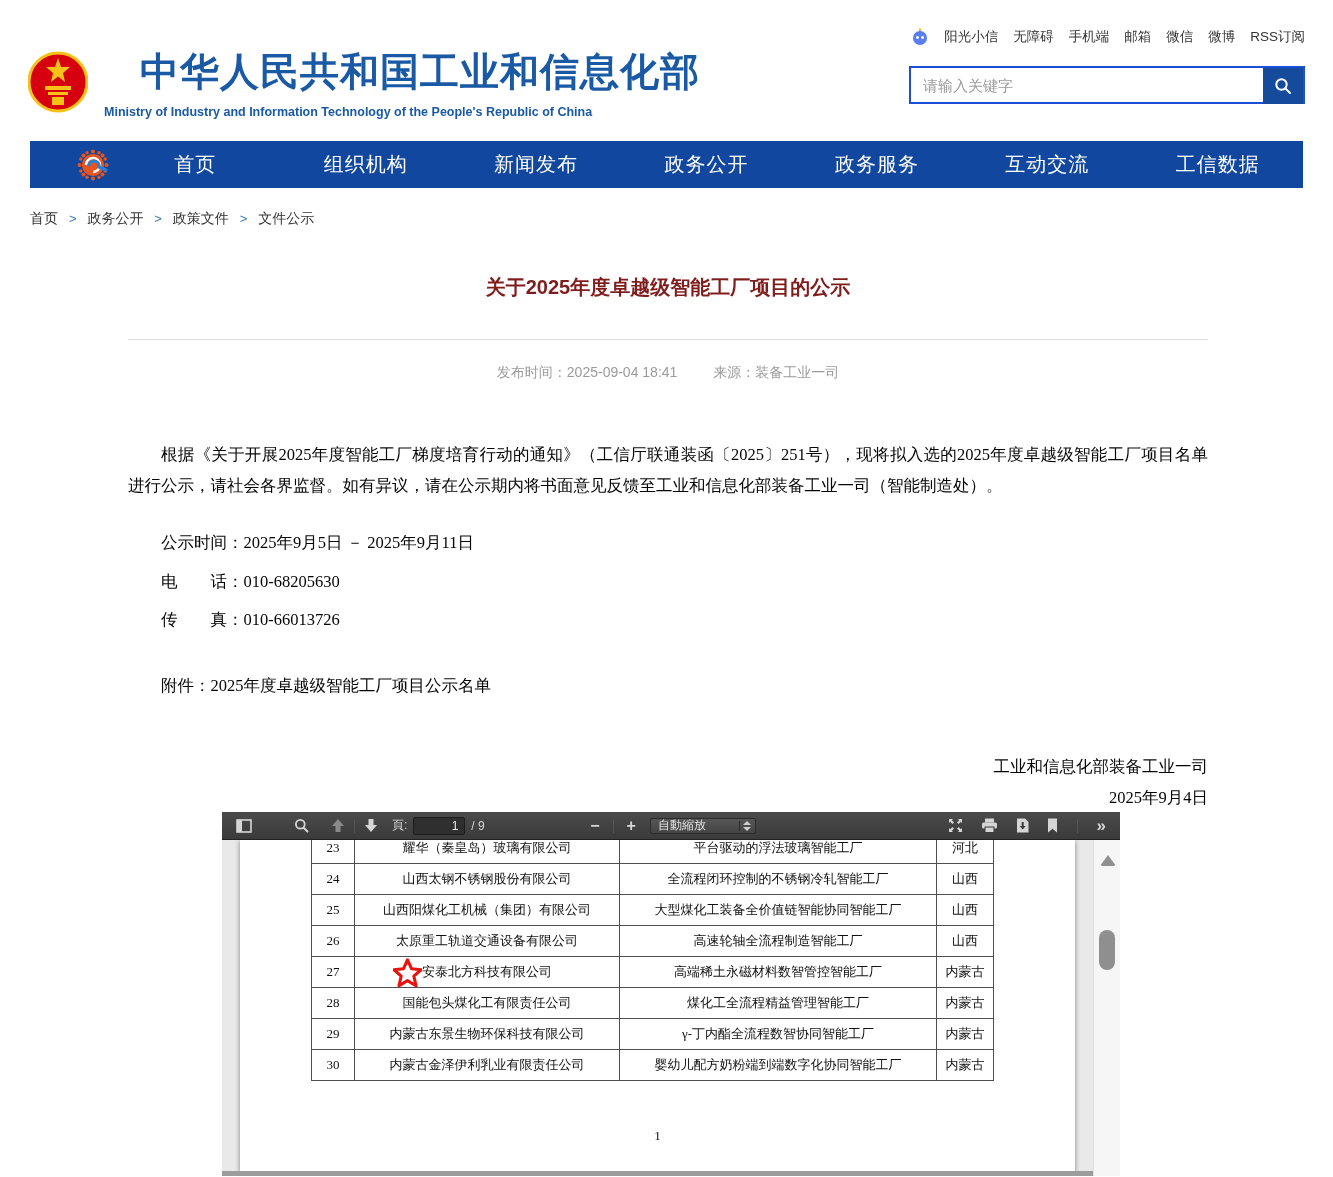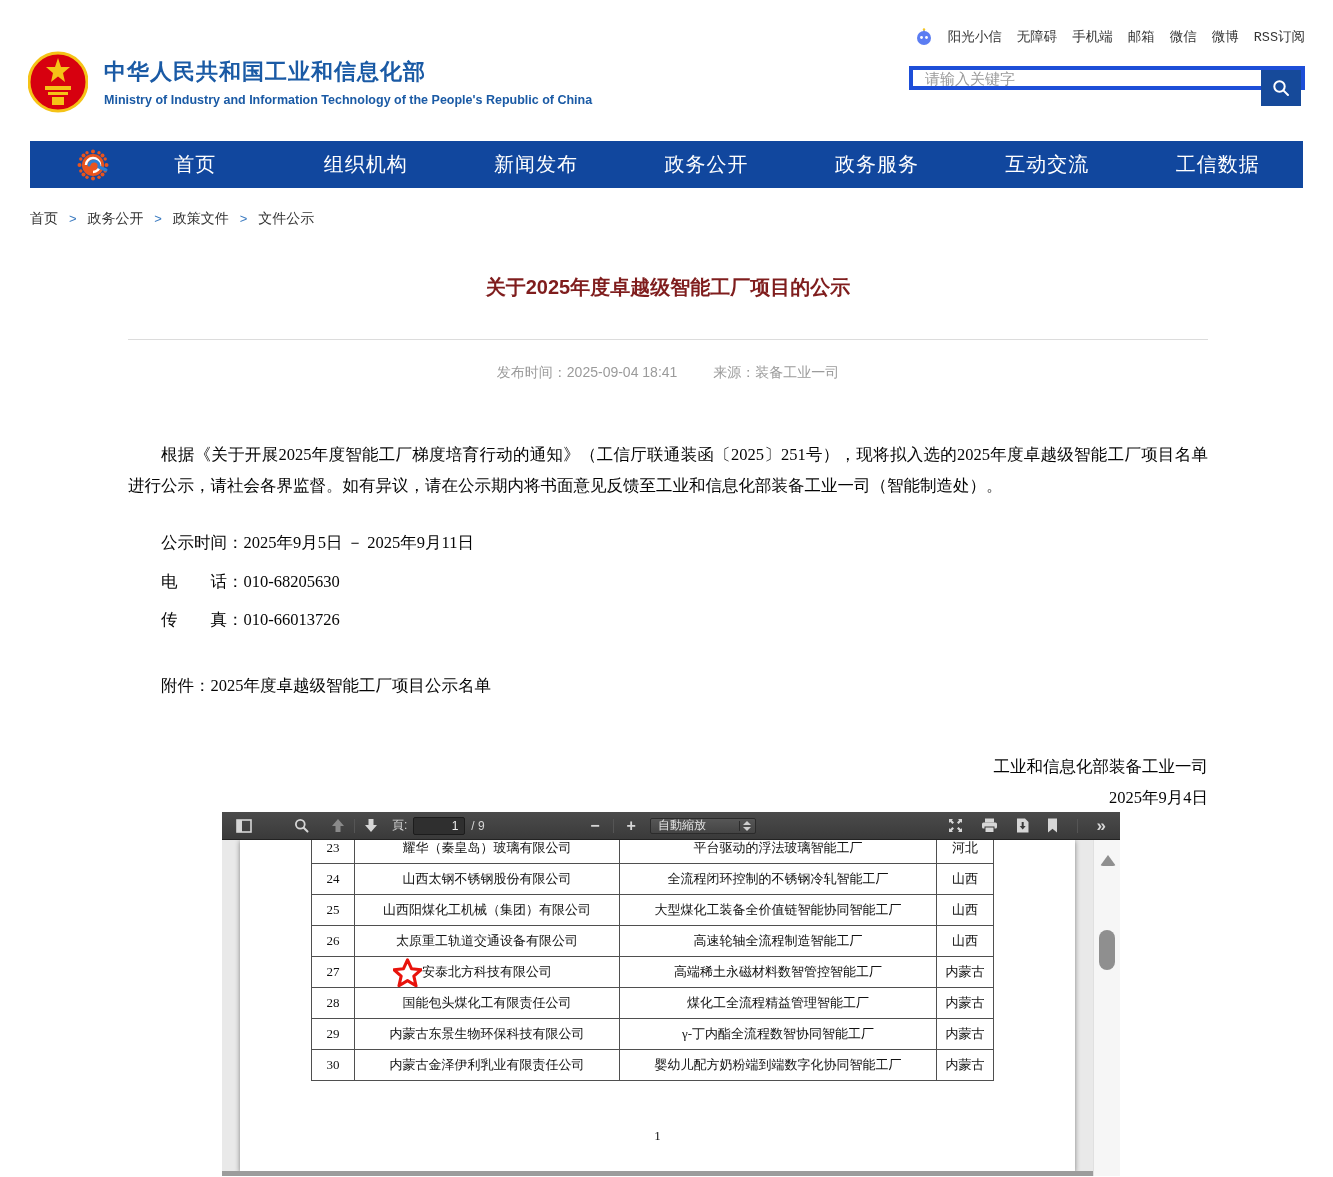--- a/index.html
+++ b/index.html
@@ -4,28 +4,28 @@
 <style>
   * { margin:0; padding:0; box-sizing:border-box; }
   html,body { width:1333px; height:1177px; overflow:hidden; background:#fff;
               font-family:"Liberation Sans","DejaVu Sans",sans-serif; }
   body { position:relative; }
 
   
   .site-header { height:141px; padding:0 28px; display:flex; justify-content:space-between; }
   .brand { display:flex; align-items:center; margin-top:22px; }
   .brand .emblem { width:60px; height:72px; margin-right:16px; }
-  .brand-titles .cn { font-size:22px; font-weight:bold; color:#1a5aa5; letter-spacing:1px; }
+  .brand-titles .cn { font-size:39px; font-weight:bold; color:#1a5aa5; letter-spacing:1px;margin-left:36px; }
   .brand-titles .en { font-size:12.5px; color:#1a5aa5; margin-top:6px; font-weight:bold; }
   .header-right { width:396px; margin-top:28px; }
   .quick-links { display:flex; justify-content:flex-end; align-items:center; gap:15px;
-                 font-size:13.5px; color:#333;font-family:Liberation Mono, monospace; }
+                 font-size:13.5px; color:#333; }
   .quick-links a { color:#333; text-decoration:none; white-space:nowrap; cursor:pointer; }
   .mascot { width:18px; height:18px; }
-  .search-bar { margin-top:20px; height:24px; display:flex; border:4px solid #1d4ed8; }
+  .search-bar { margin-top:20px; height:38px; display:flex; border:2px solid #1d4ed8; }
   .search-bar input { flex:1; border:0; outline:none; padding:0 12px; font-size:15px; color:#333; }
   .search-bar input::placeholder { color:#9a9a9a; }
   .search-btn { width:40px; height:36px; background:#164a9a; border:0; cursor:pointer;
                 display:flex; align-items:center; justify-content:center; }
 
   
   .nav { margin:0 30px; height:47px; background:#11479e; display:flex; align-items:center; }
   .nav-logo { width:34px; height:34px; margin-left:46px; }
   .nav-items { flex:1; display:flex; }
   .nav-item { flex:1; text-align:center; color:#fff; font-size:20px; cursor:pointer;

